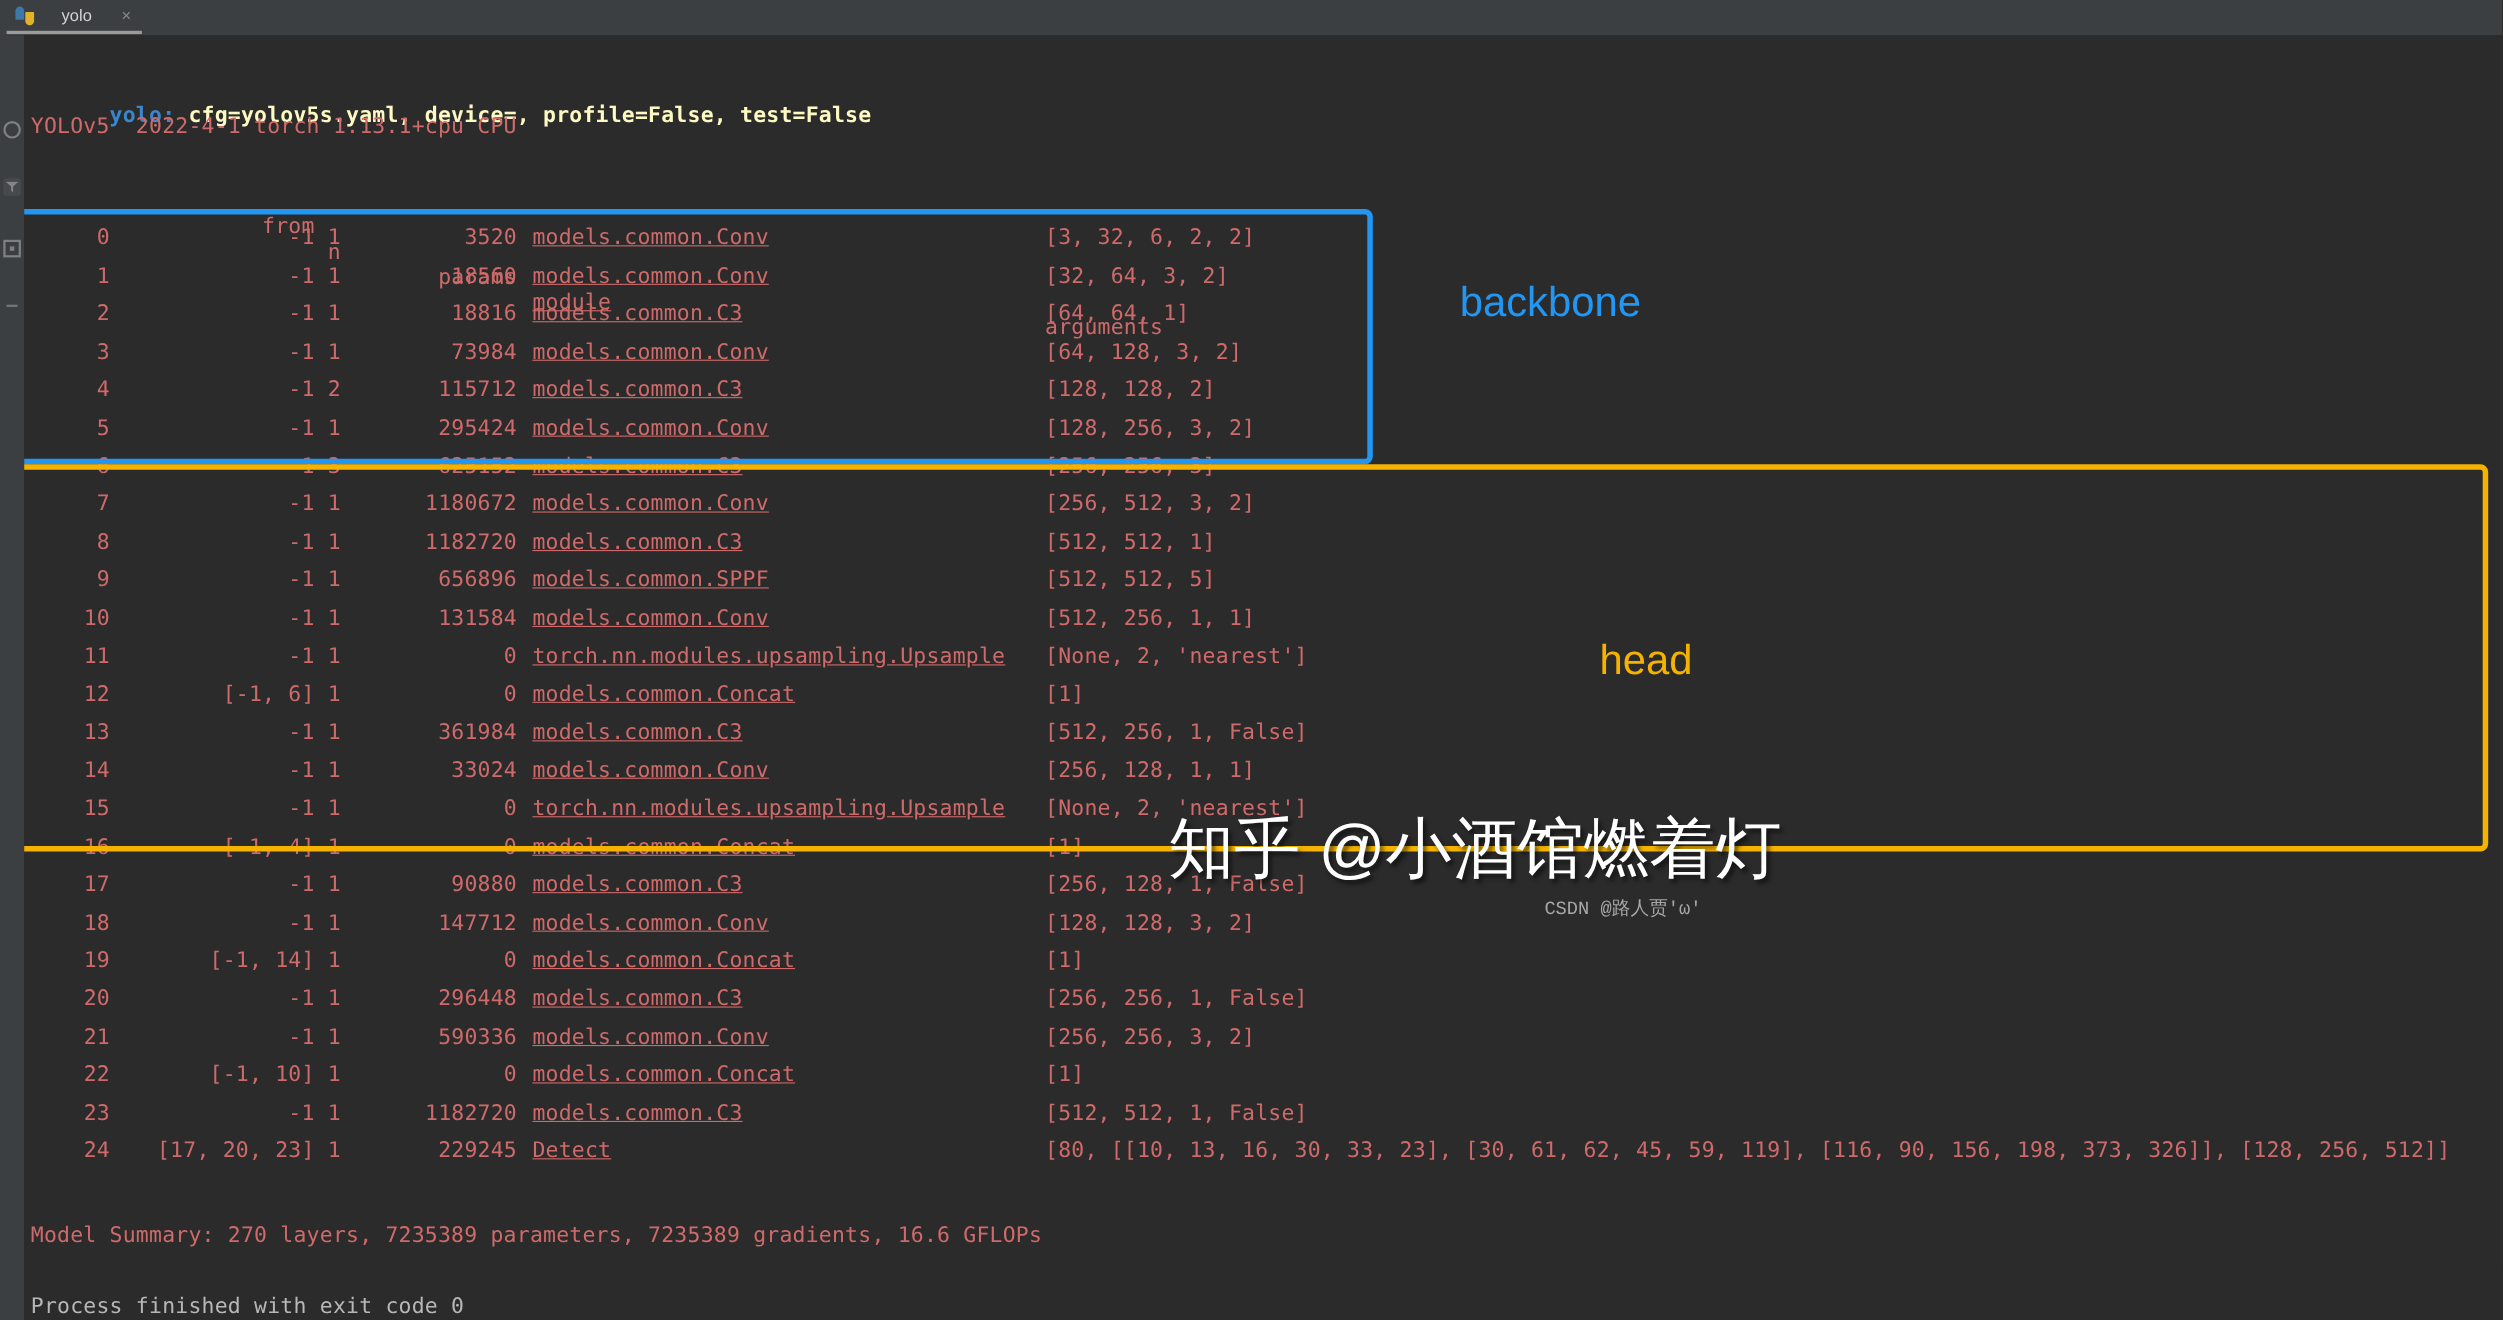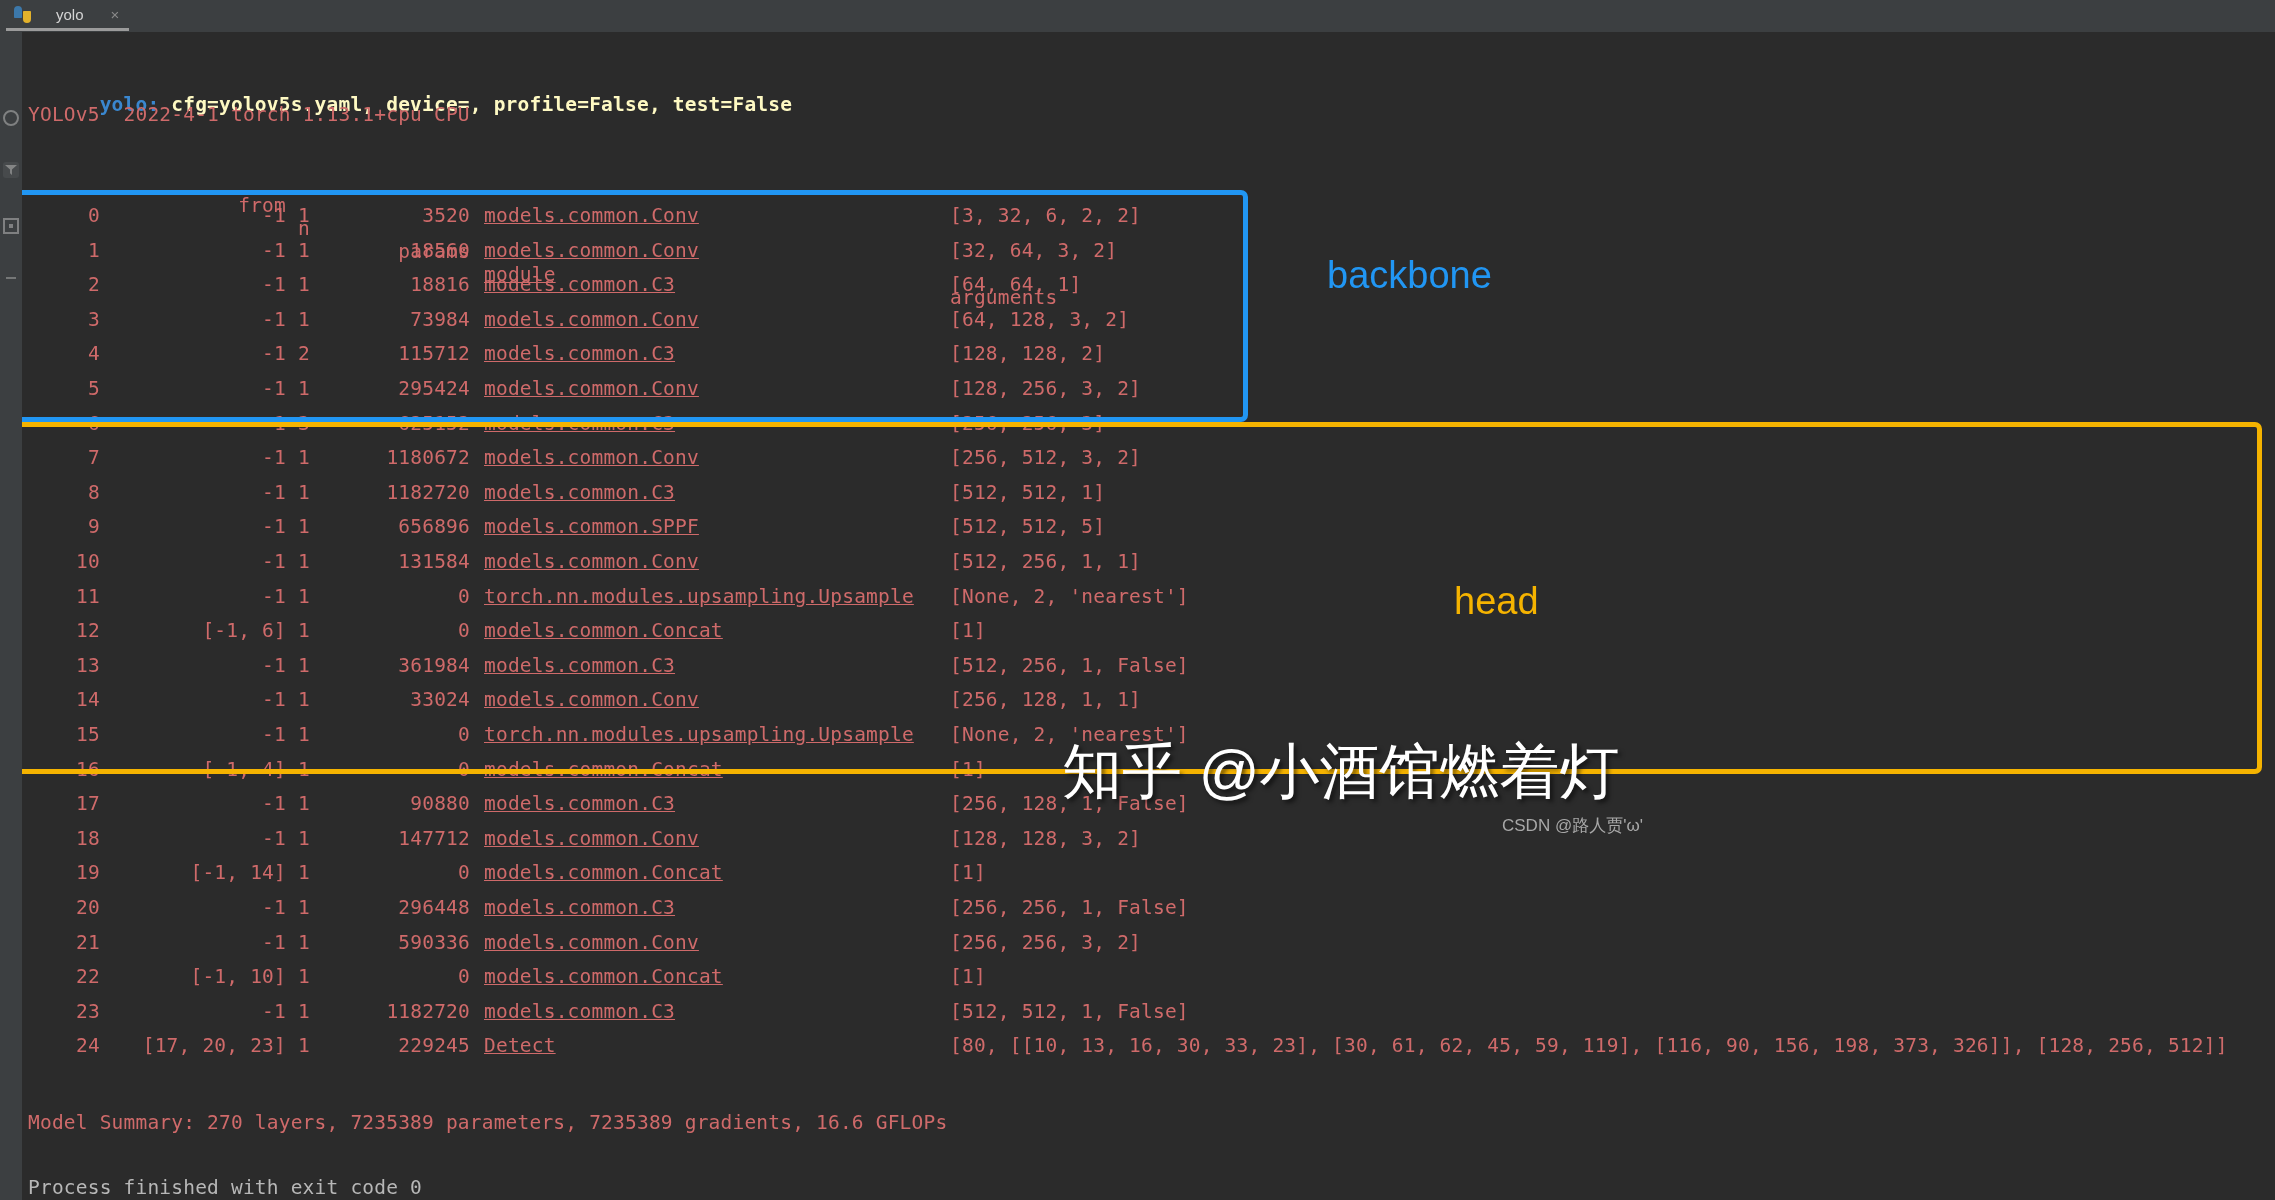--- a/index.html
+++ b/index.html
@@ -273,16 +273,16 @@
 
     <div class="line cmdline" style="left:6px; top:1144px;">Process finished with exit code 0</div>
 
     <div class="annot-box box-backbone" style="left:-8px; top:158px; width:1234px; height:232px;"></div>
     <div class="annot-box box-head" style="left:-8px; top:390px; width:2248px; height:352px;"></div>
 
     <div class="annot-label label-backbone" style="left:1305px; top:222px;">backbone</div>
     <div class="annot-label label-head" style="left:1432px; top:548px;">head</div>
 
     <div class="wm-main" style="left:1040px; top:700px;">知乎 @小酒馆燃着灯</div>
-    <div class="wm-sub" style="left:1480px; top:782px;">CSDN @路人贾'ω'</div>
+    <div class="wm-sub" style="left:1382px; top:782px;font-family:Liberation Mono, monospace;">CSDN @路人贾'ω'</div>
 
   </div>
 </div>
 
 </body></html>

